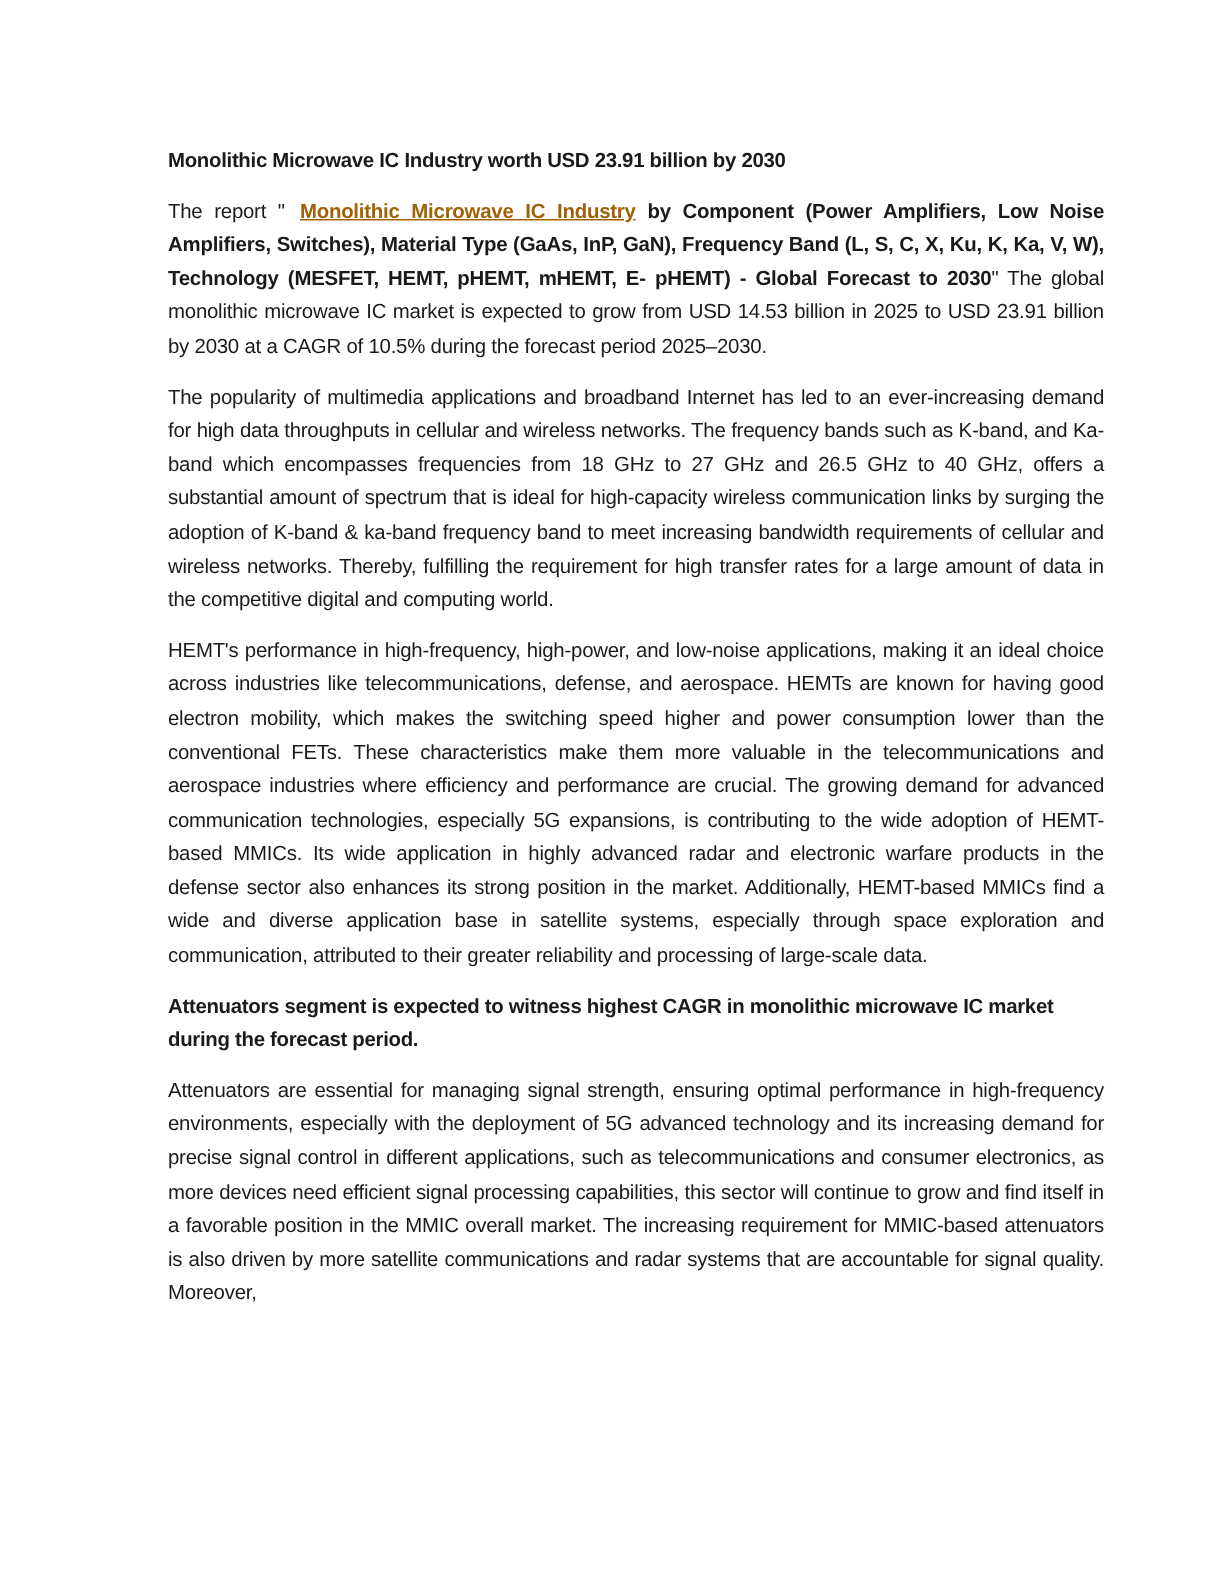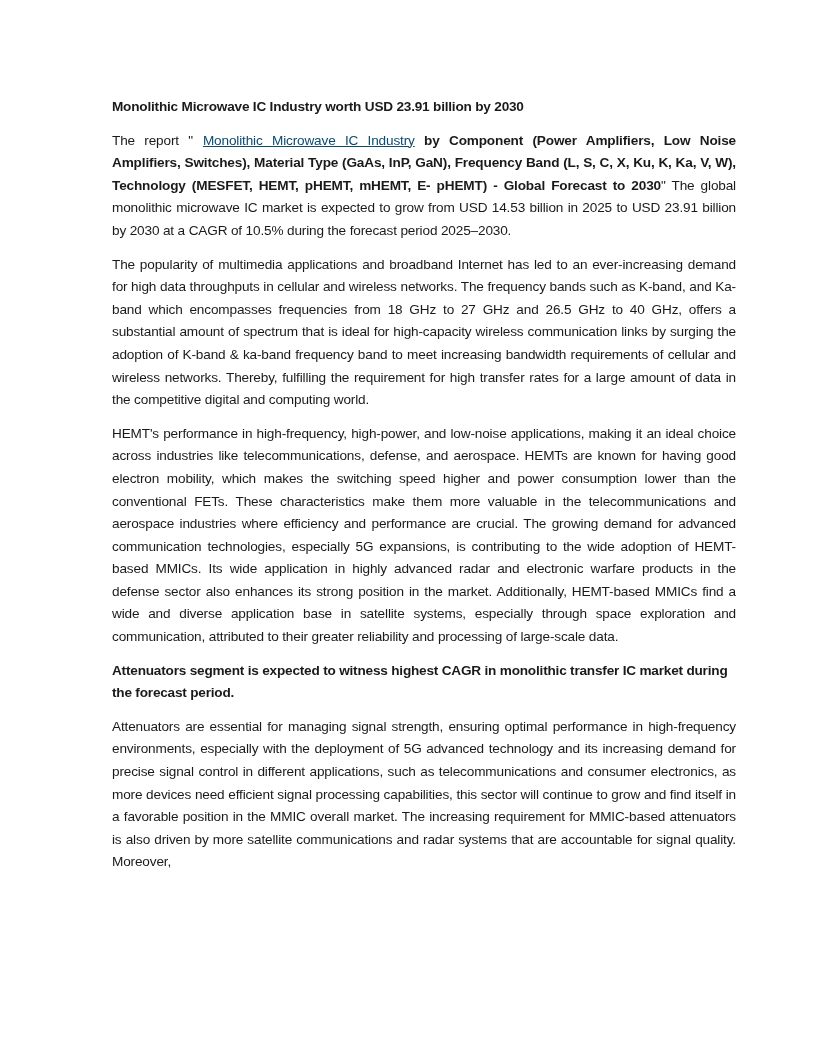--- a/index.html
+++ b/index.html
@@ -32,35 +32,35 @@
       font-size: 13.6px;
       line-height: 22.6px;
       text-align: justify;
       margin: 0 0 11px 0;
       letter-spacing: -0.15px;
     }
     .para b {
       font-weight: bold;
     }
     .link {
-      color: #0c4a6e;
+      color: #a16207;
       text-decoration: underline;
-      font-weight: normal;
+      font-weight: bold;
       cursor: pointer;
       padding-left: 10px;
     }
     #p1 { margin-top: 0; }
   </style>
 </head>
 <body>
 
 <div class="page">
   <p class="heading">Monolithic Microwave IC Industry worth USD 23.91 billion by 2030</p>
 
   <p class="para" id="p1"><span>The report "</span><a class="link">Monolithic Microwave IC Industry</a><b> by Component (Power Amplifiers, Low Noise Amplifiers, Switches), Material Type (GaAs, InP, GaN), Frequency Band (L, S, C, X, Ku, K, Ka, V, W), Technology (MESFET, HEMT, pHEMT, mHEMT, E- pHEMT) - Global Forecast to 2030</b><span>"</span><span> The global monolithic microwave IC market is expected to grow from USD 14.53 billion in 2025 to USD 23.91 billion by 2030 at a CAGR of 10.5% during the forecast period 2025–2030.</span></p>
 
   <p class="para">The popularity of multimedia applications and broadband Internet has led to an ever-increasing demand for high data throughputs in cellular and wireless networks. The frequency bands such as K-band, and Ka- band which encompasses frequencies from 18 GHz to 27 GHz and 26.5 GHz to 40 GHz, offers a substantial amount of spectrum that is ideal for high-capacity wireless communication links by surging the adoption of K-band &amp; ka-band frequency band to meet increasing bandwidth requirements of cellular and wireless networks. Thereby, fulfilling the requirement for high transfer rates for a large amount of data in the competitive digital and computing world.</p>
 
   <p class="para">HEMT's performance in high-frequency, high-power, and low-noise applications, making it an ideal choice across industries like telecommunications, defense, and aerospace. HEMTs are known for having good electron mobility, which makes the switching speed higher and power consumption lower than the conventional FETs. These characteristics make them more valuable in the telecommunications and aerospace industries where efficiency and performance are crucial. The growing demand for advanced communication technologies, especially 5G expansions, is contributing to the wide adoption of HEMT-based MMICs. Its wide application in highly advanced radar and electronic warfare products in the defense sector also enhances its strong position in the market. Additionally, HEMT-based MMICs find a wide and diverse application base in satellite systems, especially through space exploration and communication, attributed to their greater reliability and processing of large-scale data.</p>
 
-  <p class="heading">Attenuators segment is expected to witness highest CAGR in monolithic transfer IC market during the forecast period.</p>
+  <p class="heading">Attenuators segment is expected to witness highest CAGR in monolithic microwave IC market during the forecast period.</p>
   <p class="para">Attenuators are essential for managing signal strength, ensuring optimal performance in high-frequency environments, especially with the deployment of 5G advanced technology and its increasing demand for precise signal control in different applications, such as telecommunications and consumer electronics, as more devices need efficient signal processing capabilities, this sector will continue to grow and find itself in a favorable position in the MMIC overall market. The increasing requirement for MMIC-based attenuators is also driven by more satellite communications and radar systems that are accountable for signal quality. Moreover,</p>
 </div>
 
 </body></html>

